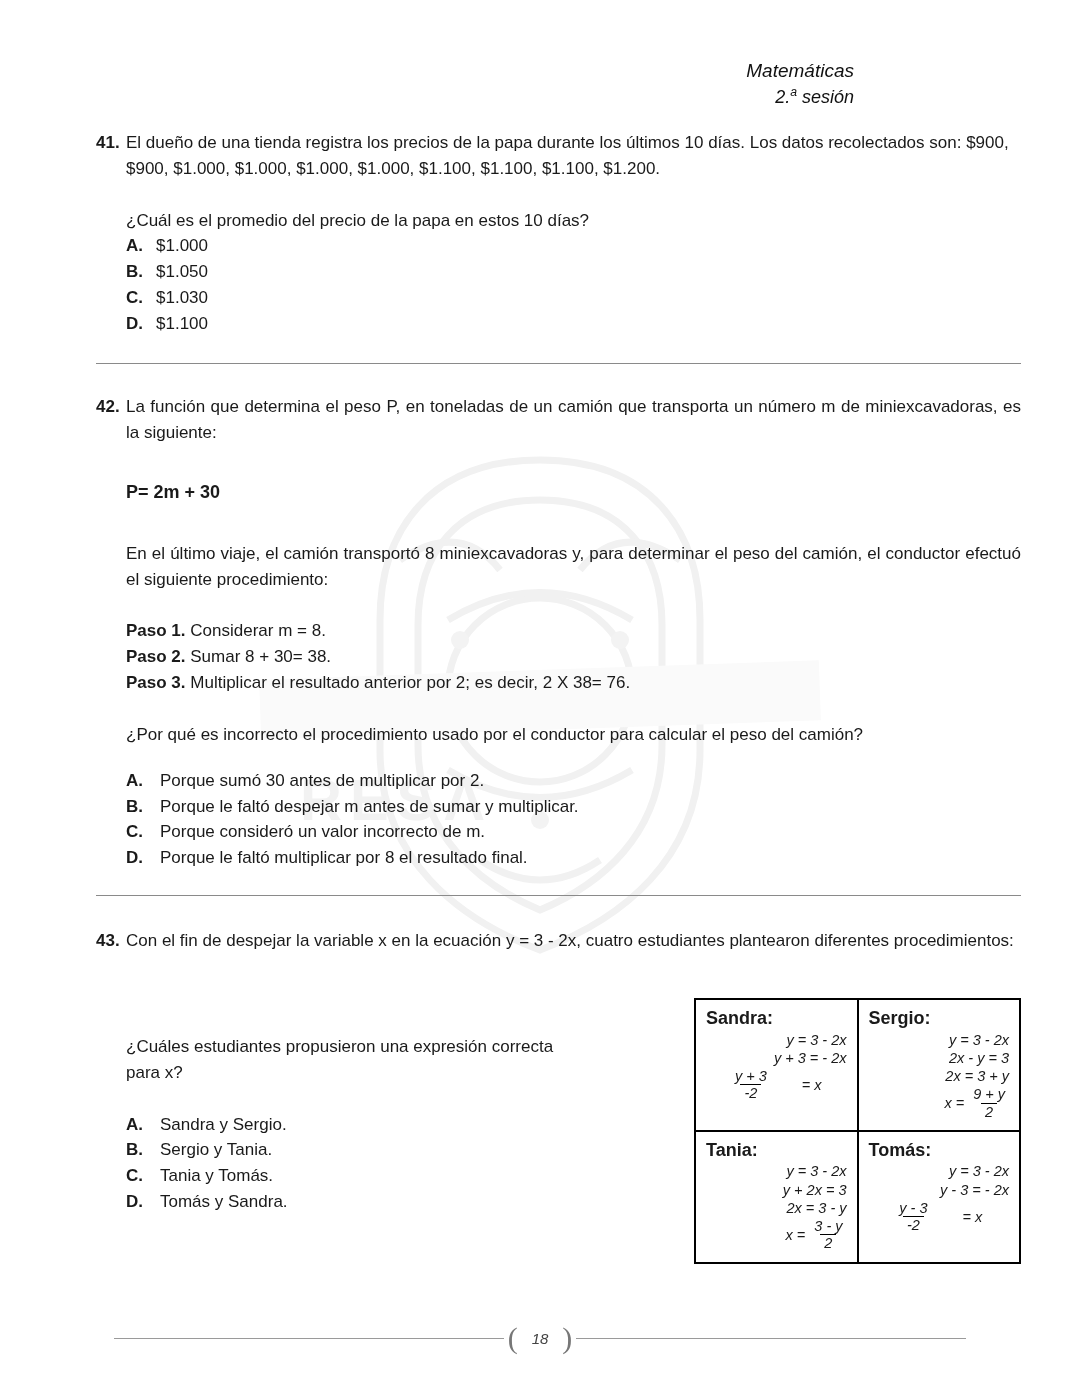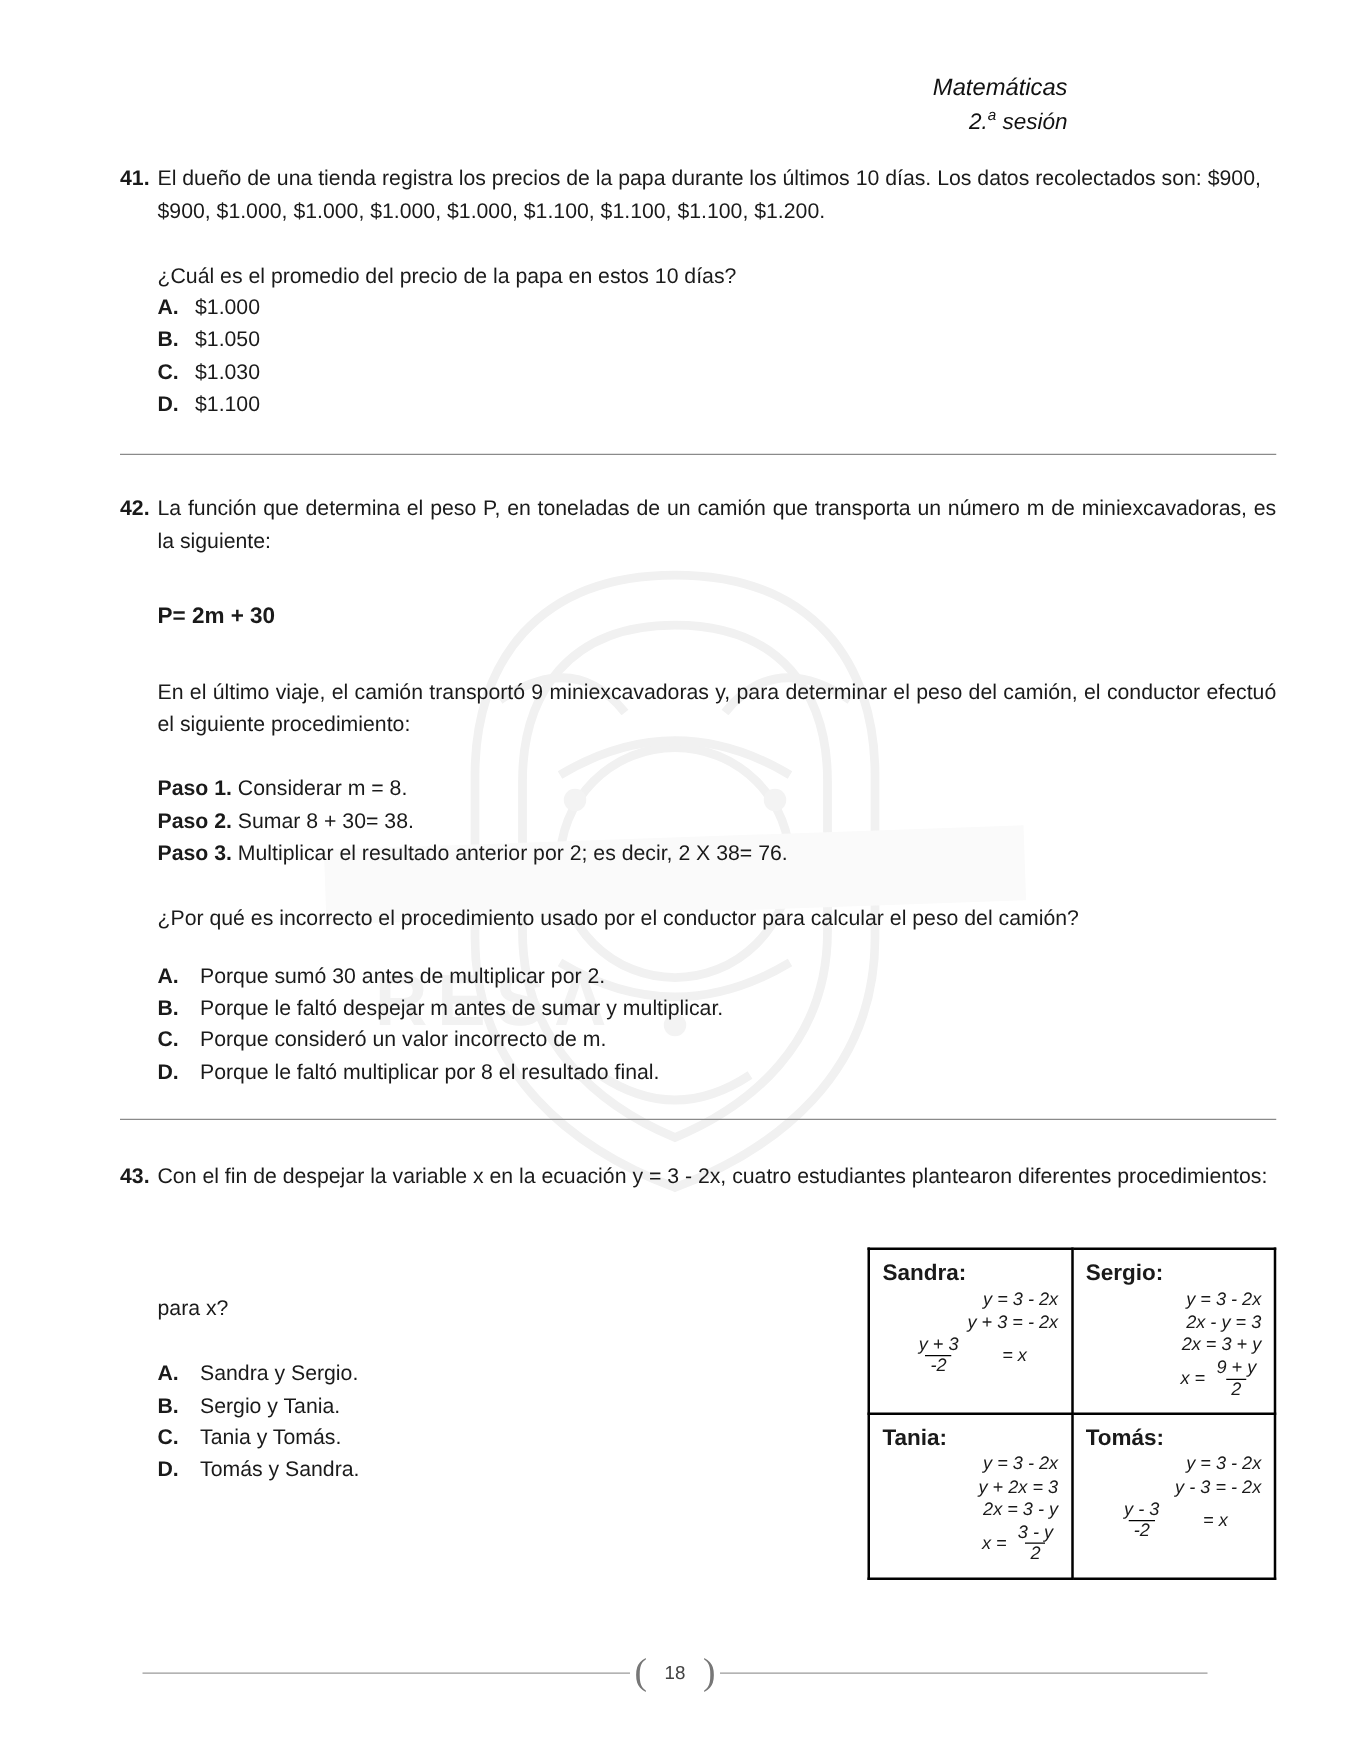--- a/index.html
+++ b/index.html
@@ -209,20 +209,21 @@
     font-size: 30px;
     line-height: 1;
     color: #777;
     font-family: "Liberation Serif", serif;
     font-weight: 300;
   }
   .page-num {
     font-size: 15px;
     color: #444;
     padding: 0 12px;
+    font-style: italic;
   }
 </style>
 </head>
 <body>
 
 <div class="watermark">
   <svg viewBox="0 0 620 620" xmlns="http://www.w3.org/2000/svg" aria-hidden="true">
     <g fill="none" stroke="#f1f1f1" stroke-width="7">
       <path d="M310 70 C 200 70 150 140 150 230 L150 360 C150 470 230 530 310 560 C390 530 470 470 470 360 L470 230 C470 140 420 70 310 70 Z"></path>
       <path d="M310 110 C 225 110 188 165 188 235 L188 355 C188 445 250 495 310 520 C370 495 432 445 432 355 L432 235 C432 165 395 110 310 110 Z"></path>
@@ -289,21 +290,21 @@
     <div style="height:30px"></div>
 
     <div class="q-block">
       <div class="q-row">
         <div class="q-num">42.</div>
         <div class="q-body">
           <p class="p justified">La función que determina el peso P, en toneladas de un camión que transporta un número m de miniexcavadoras, es la siguiente:</p>
           <div class="spacer-lg"></div>
           <p class="formula-center">P= 2m + 30</p>
           <div class="spacer-lg"></div>
-          <p class="p justified">En el último viaje, el camión transportó 9 miniexcavadoras y, para determinar el peso del camión, el conductor efectuó el siguiente procedimiento:</p>
+          <p class="p justified">En el último viaje, el camión transportó 8 miniexcavadoras y, para determinar el peso del camión, el conductor efectuó el siguiente procedimiento:</p>
           <div class="spacer-md"></div>
           <p class="p"><span class="step-label">Paso 1.</span><span> Considerar m = 8.</span></p>
           <p class="p"><span class="step-label">Paso 2.</span><span> Sumar 8 + 30= 38.</span></p>
           <p class="p"><span class="step-label">Paso 3.</span><span> Multiplicar el resultado anterior por 2; es decir, 2 X 38= 76.</span></p>
           <div class="spacer-md"></div>
           <p class="p">¿Por qué es incorrecto el procedimiento usado por el conductor para calcular el peso del camión?</p>
           <div class="spacer-sm"></div>
           <ul class="options">
             <li class="opt">
               <span class="opt-letter wide">A.</span>
@@ -334,20 +335,21 @@
       <div class="q-row">
         <div class="q-num">43.</div>
         <div class="q-body">
           <p class="p justified">Con el fin de despejar la variable x en la ecuación y = 3 - 2x, cuatro estudiantes plantearon diferentes procedimientos:</p>
 
           <div style="height:44px"></div>
 
           <div class="q43-lower">
 
             <div class="q43-left">
+              <p class="p">¿Cuáles estudiantes propusieron una expresión correcta</p>
               <p class="p">para x?</p>
               <div class="spacer-md"></div>
               <ul class="options">
                 <li class="opt">
                   <span class="opt-letter wide">A.</span>
                   <span class="opt-text">Sandra y Sergio.</span>
                 </li>
                 <li class="opt">
                   <span class="opt-letter wide">B.</span>
                   <span class="opt-text">Sergio y Tania.</span>

